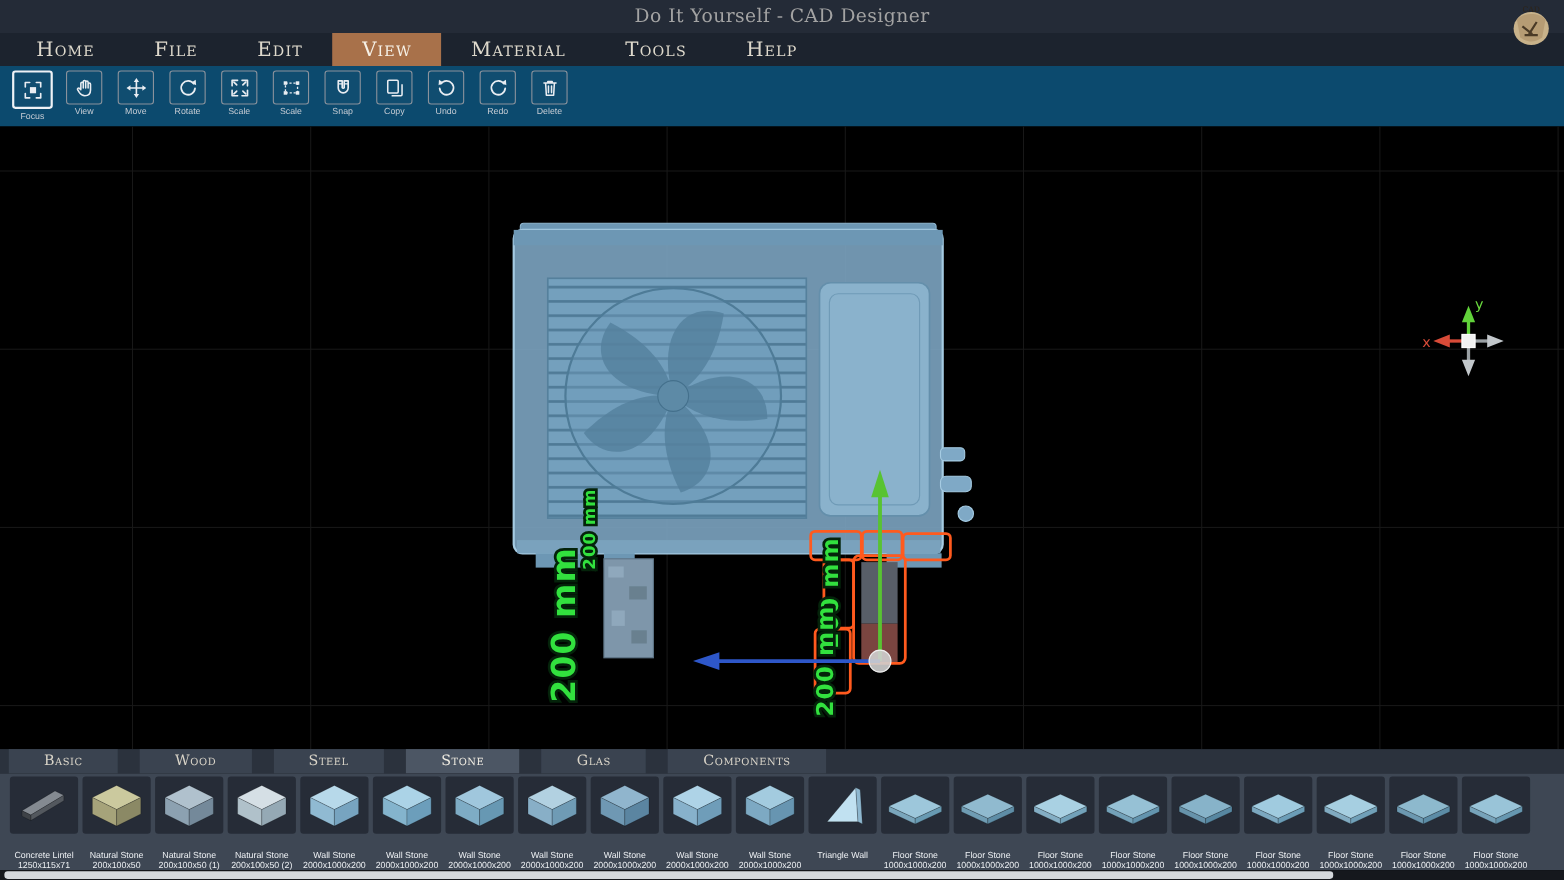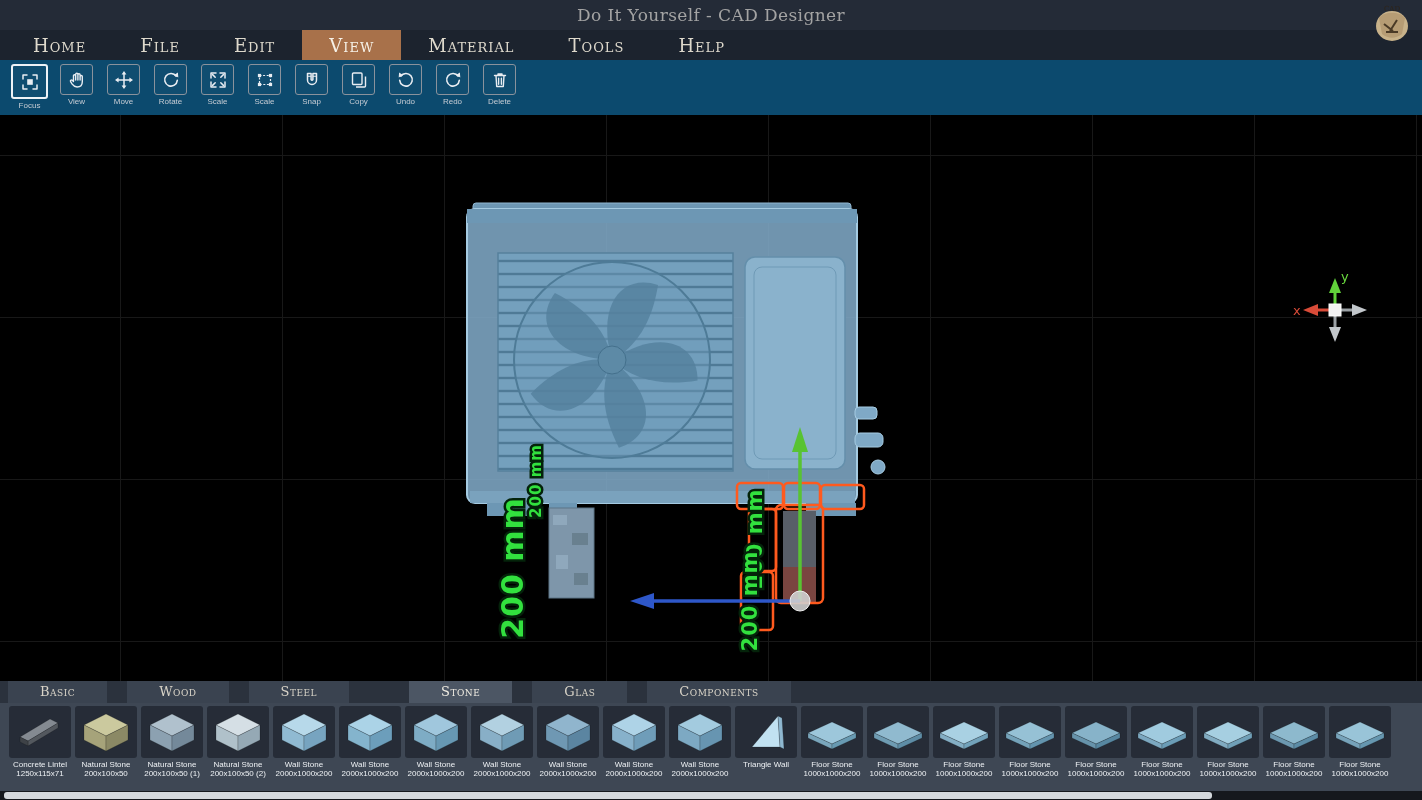--- a/index.html
+++ b/index.html
@@ -53,28 +53,28 @@
     background-size:162px 162px;background-position:120px 40px;}
   .viewport svg{position:absolute;top:0;left:0;}
   .dim-text{font-family:"DejaVu Sans",sans-serif;font-weight:600;fill:#32e13e;
             paint-order:stroke;stroke:#04230a;stroke-width:5px;letter-spacing:1px;}
 
   
   .tabs{position:absolute;top:681px;left:0;width:100%;height:22px;background:#2b323d;
         display:flex;padding-left:8px;box-sizing:border-box;gap:20px;}
   .tab{padding:0 32px;line-height:22px;background:#3a4350;color:#d9d4c8;cursor:default;
        font-family:"DejaVu Serif",serif;font-variant:small-caps;font-size:13px;letter-spacing:.5px;}
-  .tab.active{background:#4c5664;color:#f0ece2;margin-left:40px;}
+  .tab.active{background:#4c5664;color:#f0ece2;}
 
   
   .library{position:absolute;top:703px;left:0;width:100%;height:88px;background:#3e4754;
            display:flex;gap:2px;padding:3px 0 0 8px;box-sizing:border-box;overflow:hidden;}
   .thumb{width:64px;flex:0 0 64px;display:flex;flex-direction:column;align-items:center;}
   .thumb .img{width:62px;height:52px;background:#262c37;border-radius:3px;display:grid;place-items:center;}
-  .thumb .name,.thumb .size{font-size:8px;color:#eef1f4;line-height:9px;margin-top:2px;text-align:center;white-space:nowrap;}
+  .thumb .name,.thumb .size{font-size:8px;color:#eef1f4;line-height:9px;margin-top:15px;text-align:center;white-space:nowrap;}
   .thumb .size{margin-top:0;}
   .thumb svg polygon{stroke:rgba(0,0,0,.3);stroke-width:.6;}
   .thumb svg g{display:none;}
   .thumb[data-shape="box"] g.g-box{display:inline;}
   .thumb[data-shape="tile"] g.g-tile{display:inline;}
   .thumb[data-shape="lintel"] g.g-lintel{display:inline;}
   .thumb[data-shape="triangle"] g.g-triangle{display:inline;}
 
   
   .hscroll{position:absolute;top:791px;left:0;width:100%;height:9px;background:#15181d;}

